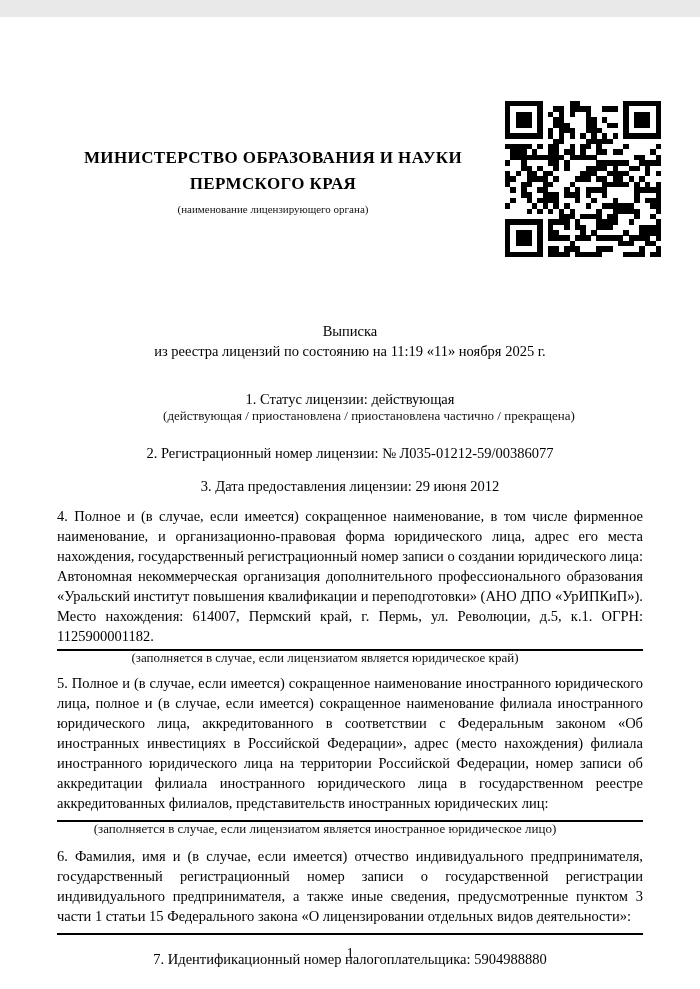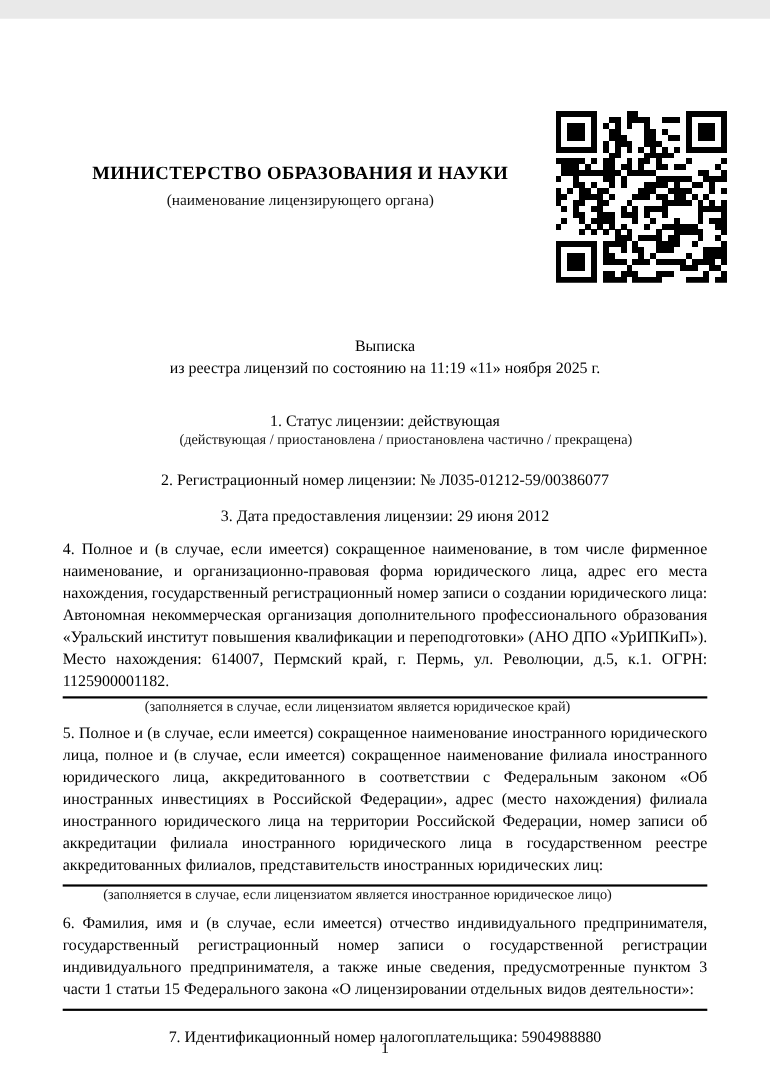--- a/index.html
+++ b/index.html
@@ -21,25 +21,25 @@
   
   .header {
     position:absolute; left:50px; top:128px; width:446px;
     text-align:center;
   }
   .org-name {
     font-size:17px; font-weight:bold; line-height:26px;
     letter-spacing:0.4px; white-space:nowrap;
   }
   .org-caption {
-    font-size:14px; line-height:14px; margin-top:5px; color:#111;text-align:center;
+    font-size:11px; line-height:14px; margin-top:5px; color:#111;text-align:center;
   }
   
   .body {
-    position:absolute; left:57px; top:288px; width:586px;
+    position:absolute; left:57px; top:304px; width:586px;
     font-size:14.5px; line-height:20px;
   }
   .doc-title { text-align:center; }
   .item { text-align:center; }
   .para { text-align:justify; }
   .mt-i1 { margin-top:28px; }
   .mt-i2 { margin-top:20px; }
   .mt-i3 { margin-top:13px; }
   .mt-i4 { margin-top:10px; }
   .mt-i5 { margin-top:8px; }
@@ -484,20 +484,21 @@
         <rect x="118.34" y="150.62" width="5.43" height="5.43"></rect>
         <rect x="123.72" y="150.62" width="5.43" height="5.43"></rect>
         <rect x="129.10" y="150.62" width="5.43" height="5.43"></rect>
         <rect x="134.48" y="150.62" width="5.43" height="5.43"></rect>
         <rect x="145.24" y="150.62" width="5.43" height="5.43"></rect>
         <rect x="150.62" y="150.62" width="5.43" height="5.43"></rect>
       </svg></div>
 
   <div class="header">
     <div class="org-name">МИНИСТЕРСТВО ОБРАЗОВАНИЯ И НАУКИ</div>
+    <div class="org-name">ПЕРМСКОГО КРАЯ</div>
     <div class="org-caption">(наименование лицензирующего органа)</div>
   </div>
 
   <div class="body">
 
     <div class="doc-title">
       <div>Выписка</div>
       <div>из реестра лицензий по состоянию на 11:19 «11» ноября 2025 г.</div>
     </div>
 

